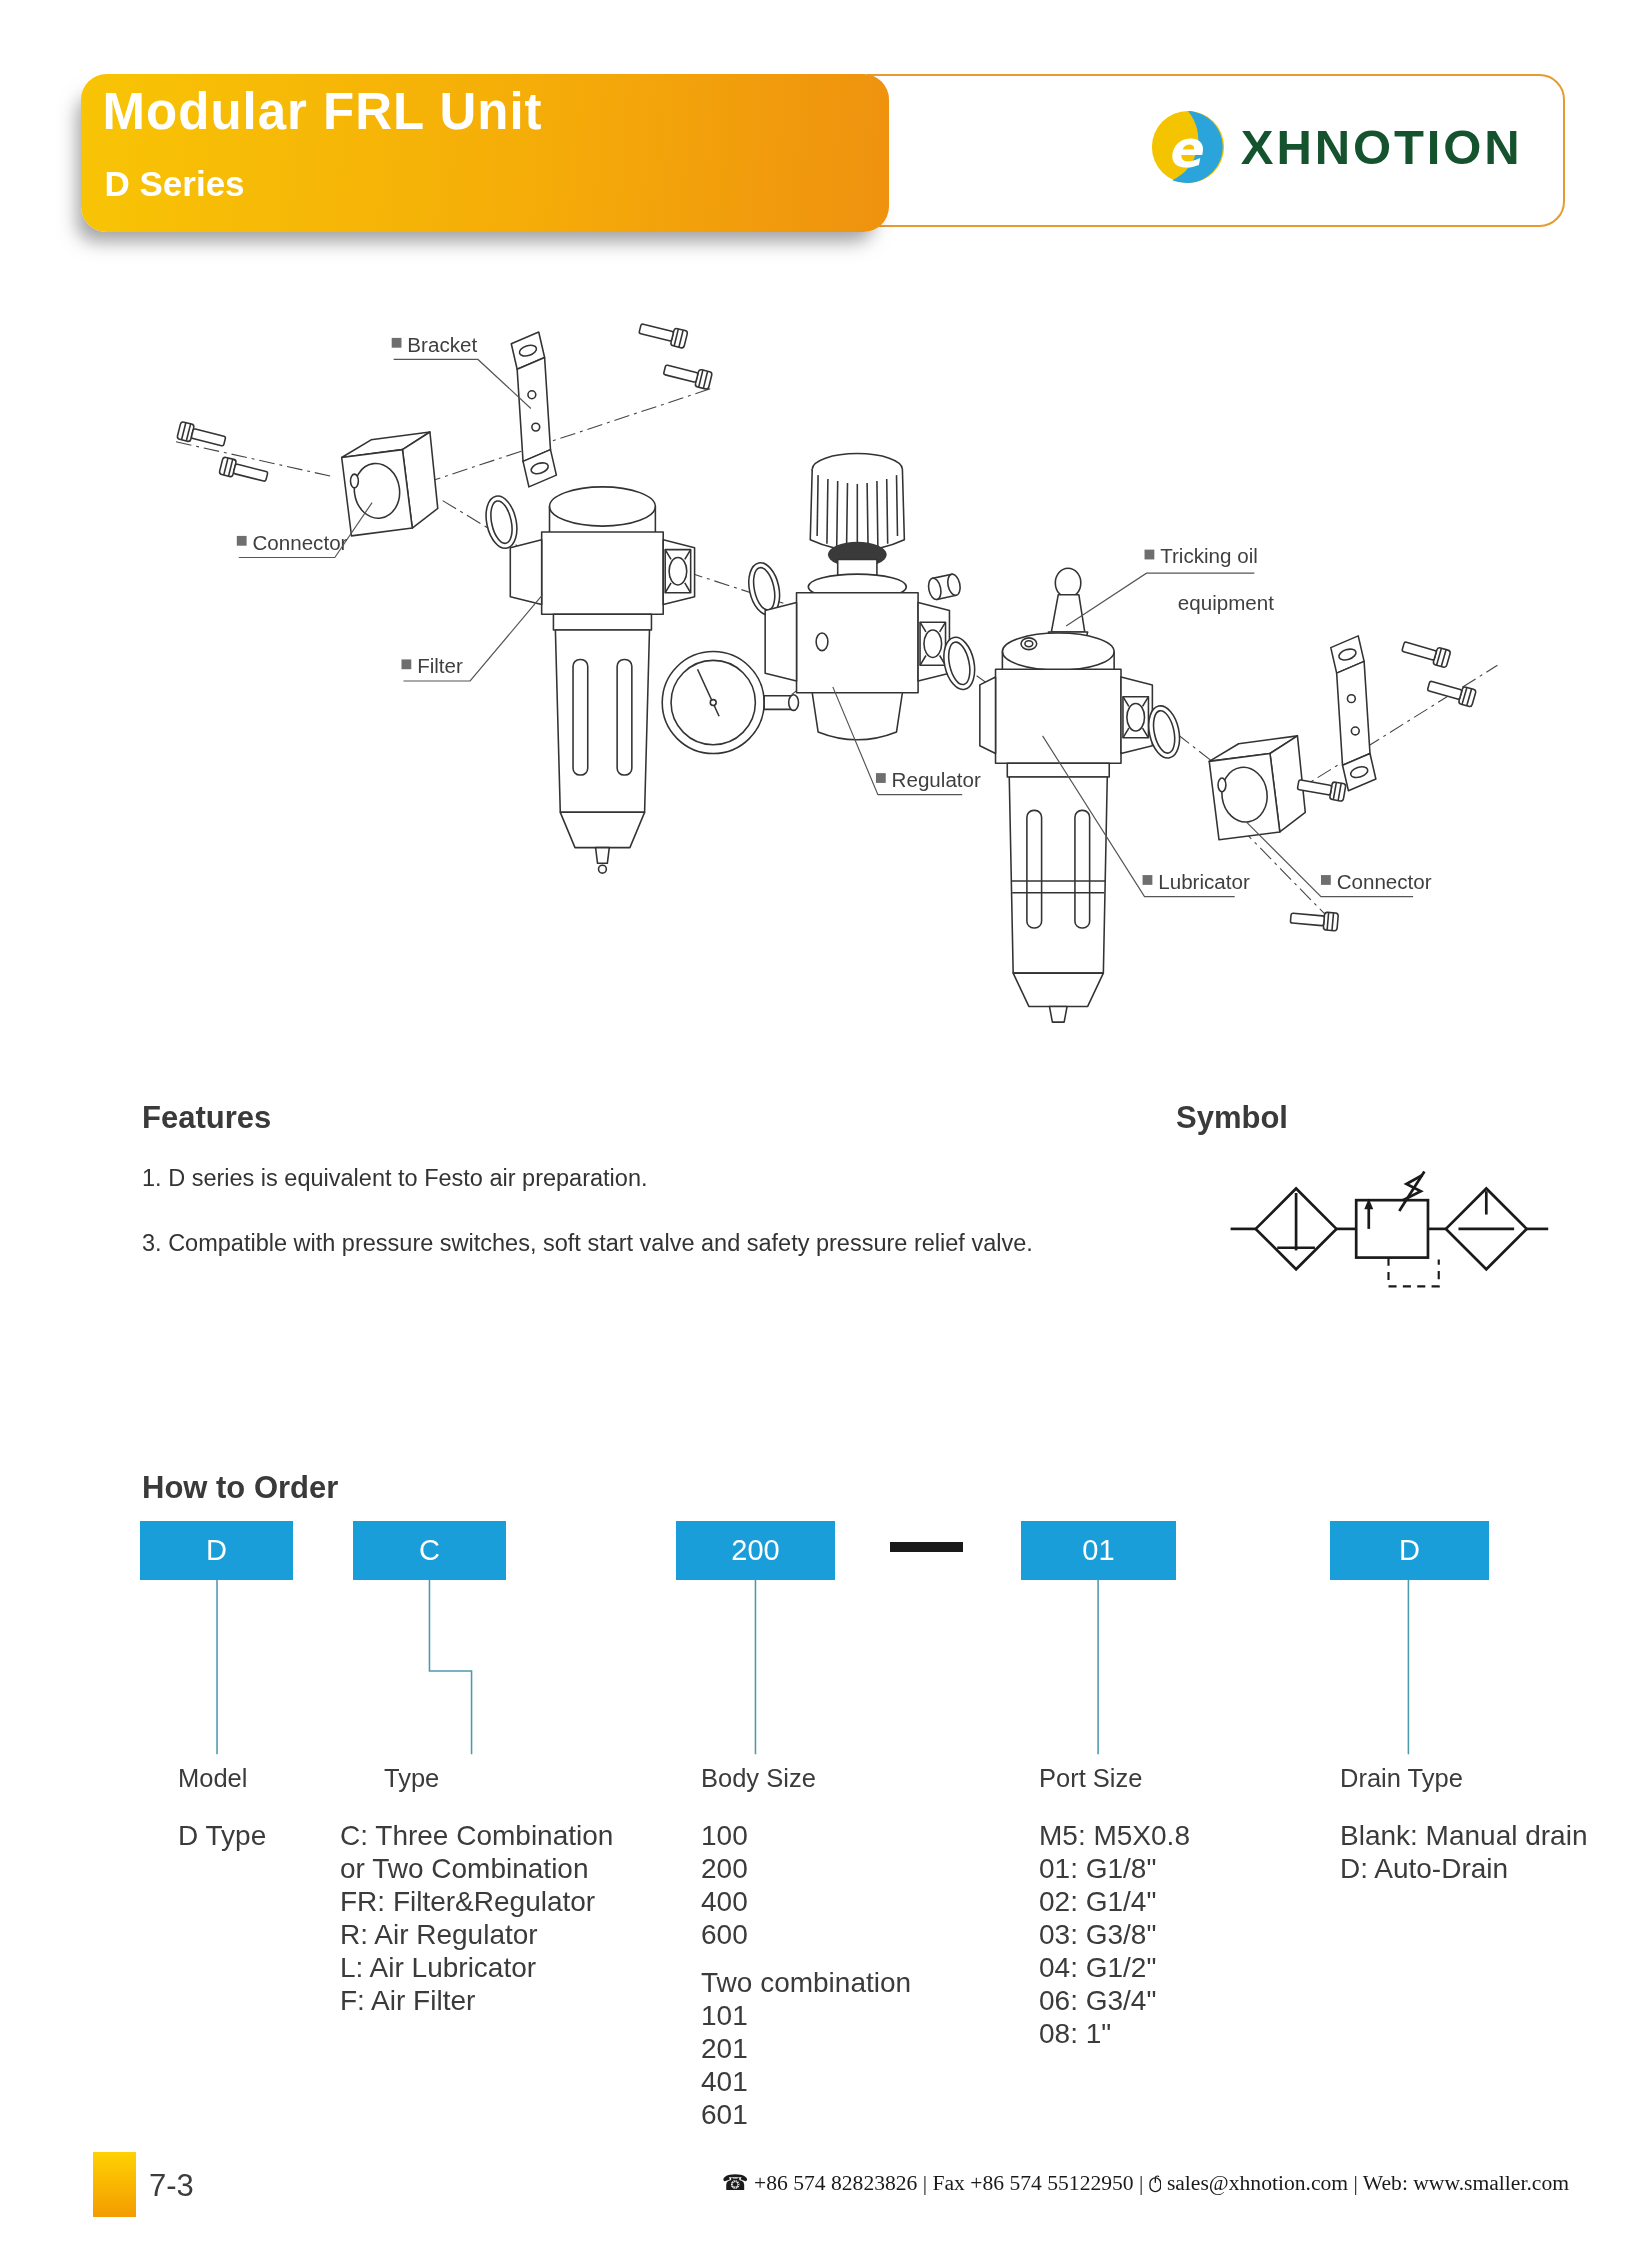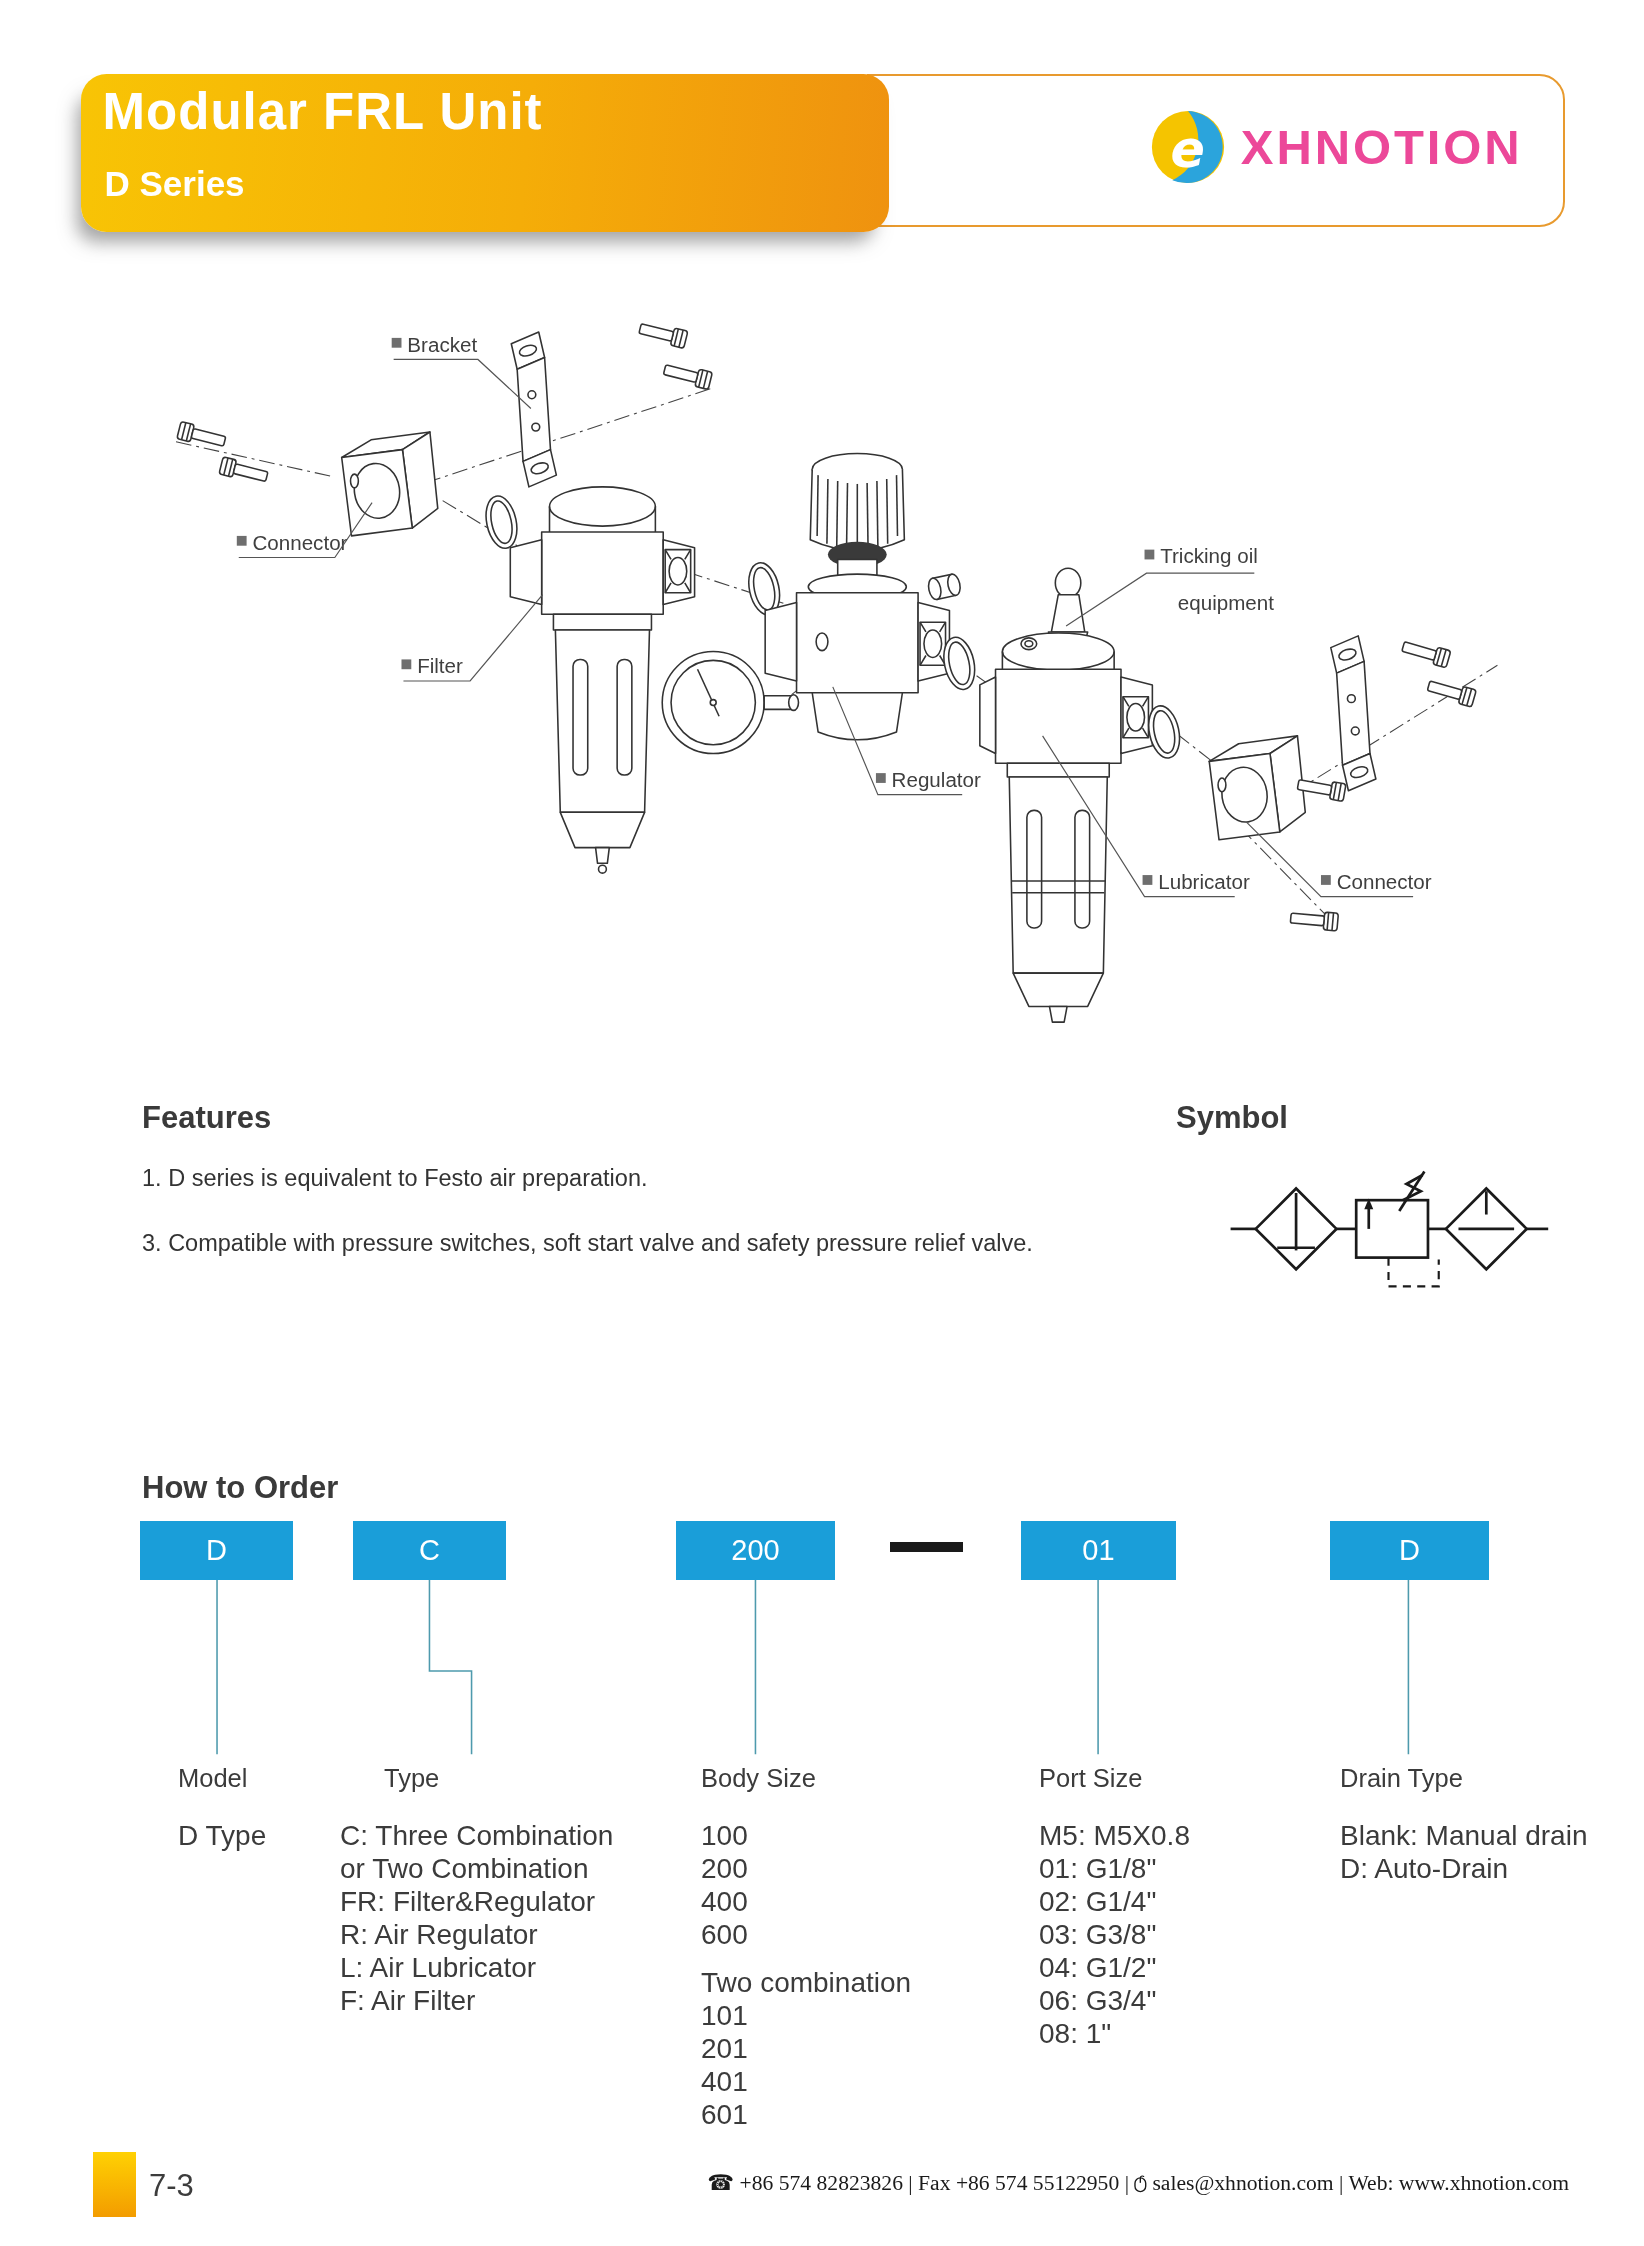--- a/index.html
+++ b/index.html
@@ -8,21 +8,21 @@
 
   
   .logo-panel{position:absolute;left:867px;top:74px;width:698px;height:153px;
     background:#fff;border:2.9px solid #e89a2e;border-radius:0 25.5px 25.5px 0;box-sizing:border-box;}
   .banner{position:absolute;left:81px;top:74px;width:808px;height:158px;border-radius:25.5px;
     background:linear-gradient(95deg,#f8c405 0%,#f5ad08 55%,#ef920f 100%);
     box-shadow:-9.8px 15.7px 17.6px -5.9px rgba(90,90,90,.55);}
   .banner-title{position:absolute;left:21.6px;top:7.8px;color:#fff;font-size:51px;font-weight:bold;letter-spacing:1px;}
   .banner-subtitle{position:absolute;left:23.5px;top:90px;color:#fff;font-size:35px;font-weight:bold;}
   .logo{position:absolute;left:1147px;top:106px;display:flex;align-items:center;}
-  .logo-text{font-size:49px;font-weight:bold;color:#ec4899;letter-spacing:2.9px;margin-left:11.8px;}
+  .logo-text{font-size:49px;font-weight:bold;color:#14532d;letter-spacing:2.9px;margin-left:11.8px;}
 
   
   .diagram{position:absolute;left:78px;top:282px;width:1490px;height:796px;}
   .diagram .part{fill:#ffffff;stroke:#333333;stroke-width:1.6;stroke-linejoin:round;}
   .diagram .part-dark{fill:#3a3a3a;stroke:none;}
   .diagram .axis{fill:none;stroke:#444444;stroke-width:1.1;stroke-dasharray:16 5 3 5;}
   .diagram .leader{fill:none;stroke:#555555;stroke-width:1.2;}
   .diagram text{font-family:"Liberation Sans",sans-serif;font-size:21px;fill:#3f3f3f;}
   .diagram .sq{fill:#6e6e6e;stroke:none;}
 
@@ -392,17 +392,17 @@
     <span>|</span>
     <span class="icon">
       <svg width="12.7" height="17.6" viewBox="0 0 13 18" style="vertical-align:-2.9px;">
         <rect x="1" y="3" width="11" height="14" rx="5.5" fill="none" stroke="#1a1a1a" stroke-width="1.4"></rect>
         <line x1="6.5" y1="3" x2="6.5" y2="8" stroke="#1a1a1a" stroke-width="1.4"></line>
         <path d="M6.5,3 C6.5,0.5 10,0.5 10,2" fill="none" stroke="#1a1a1a" stroke-width="1.2"></path>
       </svg>
     </span>
     <span>sales@xhnotion.com</span>
     <span>|</span>
-    <span>Web: www.xhnotion.com</span>
+    <span>Web: www.smaller.com</span>
   </div>
 
 </div>
 
 
 </body></html>

